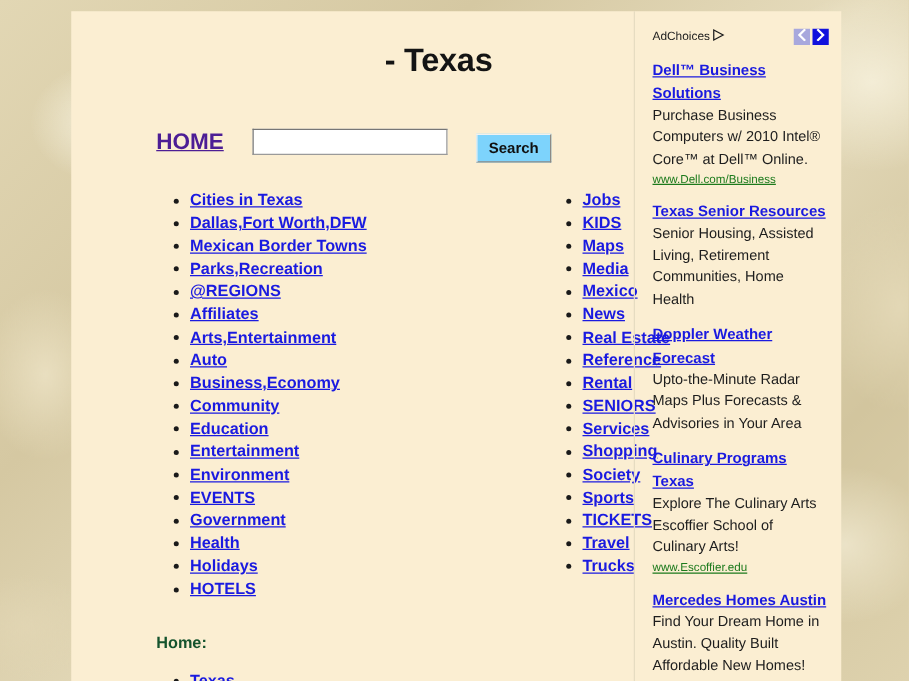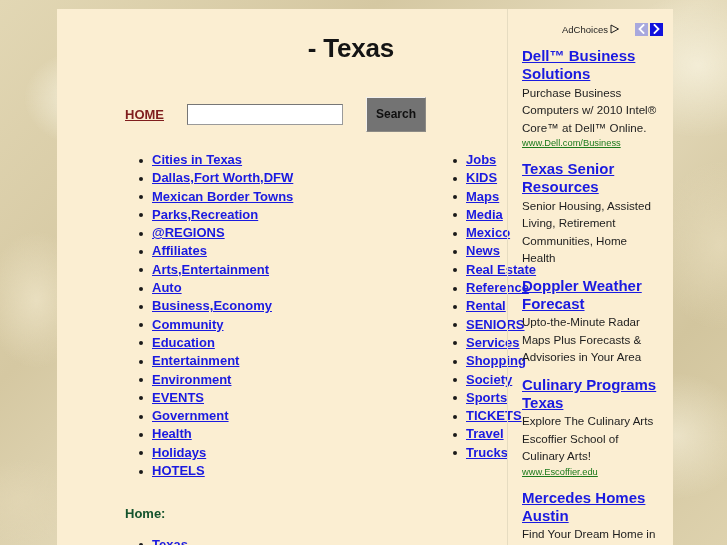--- a/index.html
+++ b/index.html
@@ -57,23 +57,23 @@
   }
 
   #search-bar {
     position: absolute;
     left: 68px;
     top: 88px;
     display: flex;
     align-items: center;
   }
   #home-link {
-    font-size: 13px;
-    font-weight: bold;
-    color: #7f1d1d;
+    font-size: 18px;
+    font-weight: bold;
+    color: #4c1d95;
     text-decoration: underline;
     cursor: pointer;
     white-space: nowrap;
     text-align: center;
   }
   #search-input {
     margin-left: 23px;
     width: 148px;
     height: 17px;
     border: 1px solid #9a9a9a;
@@ -81,32 +81,33 @@
     border-left-color: #767676;
     background: #ffffff;
     font-family: "Liberation Sans", sans-serif;
     font-size: 12px;
     padding: 1px 3px;
     box-sizing: content-box;
     outline: none;
   }
   #search-button {
     margin-left: 23px;
-    height: 35px;
+    height: 23px;
     padding: 0 9px;
-    background: #737373;
+    background: #7dd3fc;
     border: 1px solid #8c8a85;
     border-top-color: #f2f1ef;
     border-left-color: #f2f1ef;
     font-family: "Liberation Sans", sans-serif;
     font-size: 12px;
     font-weight: bold;
     color: #101010;
     cursor: pointer;
     line-height: 21px;
+    margin-top: 10px;
   }
 
   
   .link-col {
     position: absolute;
     top: 142px;
     margin: 0;
     padding: 0 0 0 20px;
     list-style: none;
   }
@@ -198,38 +199,37 @@
   #adchoices-group {
     display: flex;
     align-items: center;
     gap: 2px;
     cursor: pointer;
   }
   #adchoices-label {
     font-size: 9.5px;
     color: #1c1c1c;
     font-family: "Liberation Sans", sans-serif;
-    margin-left: 40px;
   }
   #adchoices-icon { display: block; }
   #ad-nav { display: flex; gap: 2px; }
   .ad-nav-btn {
     width: 13px;
     height: 13px;
     display: flex;
     align-items: center;
     justify-content: center;
     cursor: pointer;
   }
   #ad-prev-button { background: #a8a8dd; }
   #ad-next-button { background: #1111dd; }
 
   .ad-block { margin-bottom: 10px; }
   .ad-title {
-    font-size: 15px;
+    font-size: 12px;
     font-weight: bold;
     color: #1a1ae0;
     text-decoration: underline;
     line-height: 18.3px;
     cursor: pointer;
     display: block;
   }
   .ad-desc {
     font-size: 11.6px;
     color: #1d1d1d;

